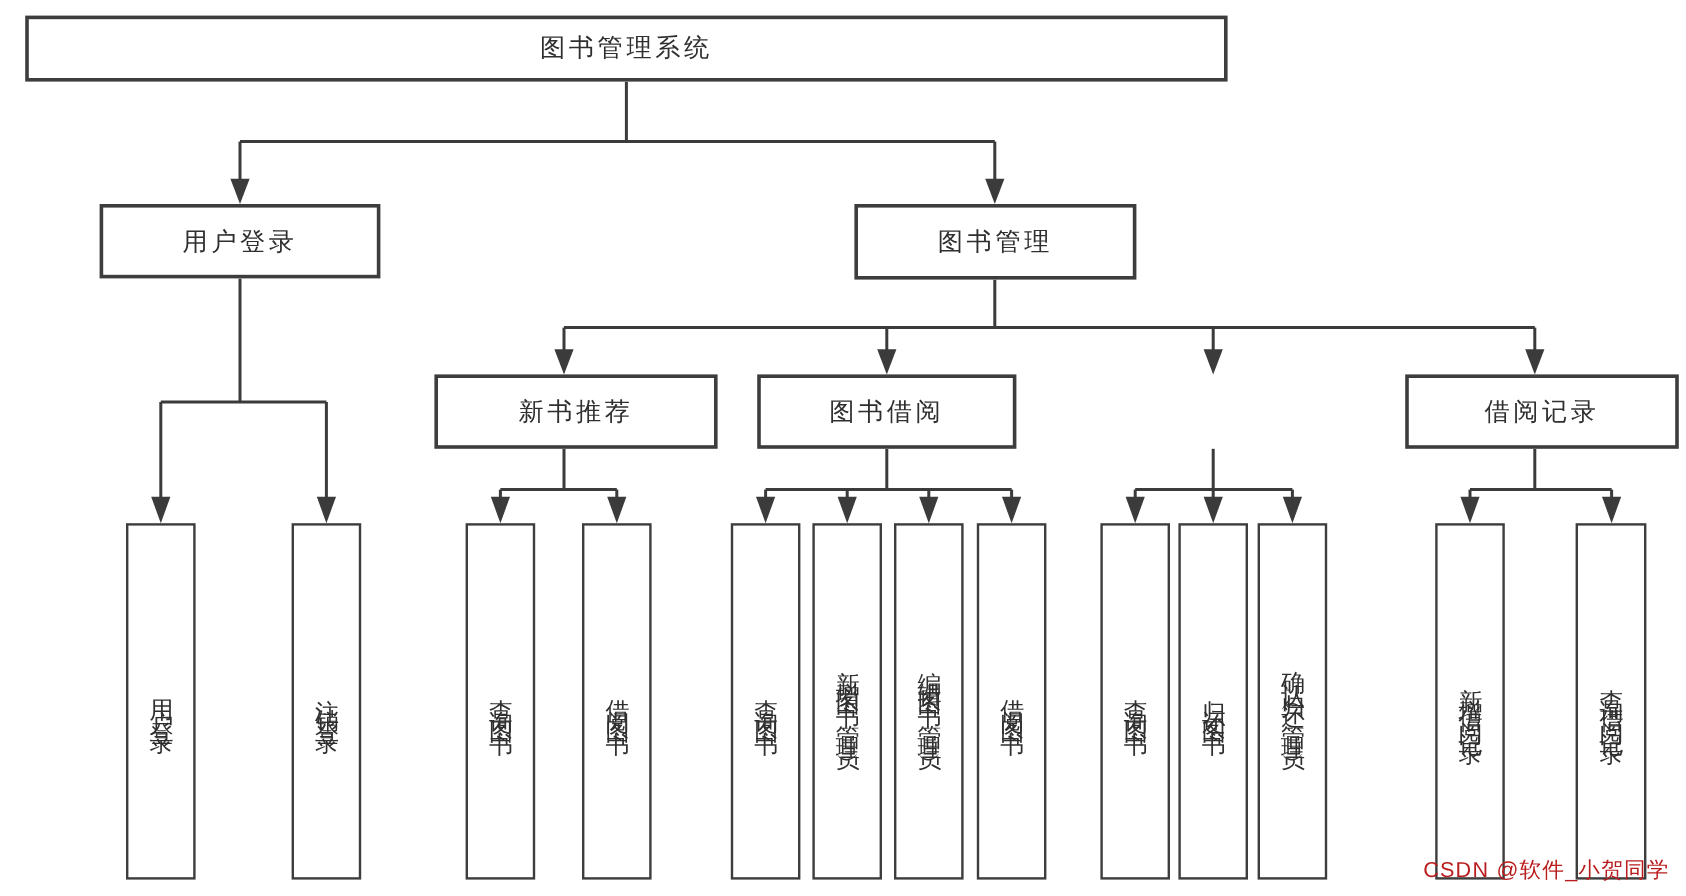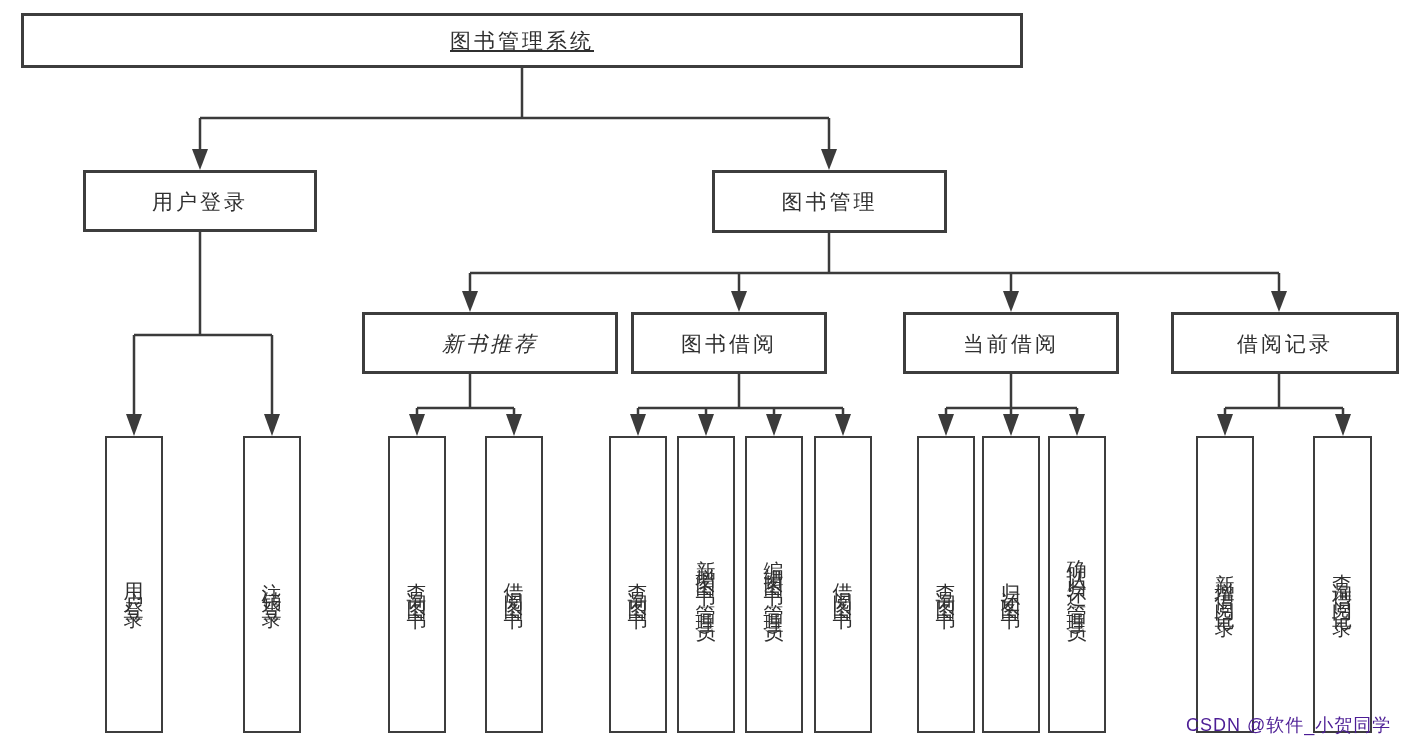--- a/index.html
+++ b/index.html
@@ -46,25 +46,25 @@
     display: flex;
     align-items: center;
     justify-content: center;
     writing-mode: vertical-rl;
     font-size: 20px;
     letter-spacing: 9px;
     line-height: 1.1;
     color: #2f2f2f;
   }
   
-  .b-root           { left: 21px;   top: 13px;  width: 1002px; height: 55px; text-decoration: underline; }
+  .b-root           { left: 21px;   top: 13px;  width: 1002px; height: 55px; }
   .b-user-login     { left: 83px;   top: 170px; width: 234px;  height: 62px; }
   .b-book-mgmt      { left: 712px;  top: 170px; width: 235px;  height: 63px; align-items: center; }
-  .b-new-book-rec   { left: 362px;  top: 312px; width: 256px;  height: 62px; font-style: italic; }
-  .b-book-borrow    { left: 631px;  top: 312px; width: 196px;  height: 62px; }
+  .b-new-book-rec   { left: 362px;  top: 312px; width: 236px;  height: 62px; }
+  .b-book-borrow    { left: 631px;  top: 312px; width: 216px;  height: 62px; }
   .b-current-borrow { left: 903px;  top: 312px; width: 216px;  height: 62px; }
   .b-borrow-record  { left: 1171px; top: 312px; width: 228px;  height: 62px; }
   
   .l-1  { left: 105px;  }
   .l-2  { left: 243px;  }
   .l-3  { left: 388px;  }
   .l-4  { left: 485px;  }
   .l-5  { left: 609px;  }
   .l-6  { left: 677px;  }
   .l-7  { left: 745px;  }
@@ -73,21 +73,21 @@
   .l-10 { left: 982px;  }
   .l-11 { left: 1048px; }
   .l-12 { left: 1196px; }
   .l-13 { left: 1313px; width: 59px; }
   .watermark {
     position: absolute;
     left: 1186px;
     top: 713px;
     font-size: 18px;
     letter-spacing: 1px;
-    color: #4c1d95;
+    color: #b91c1c;
     white-space: nowrap;
     z-index: 5;
   }
 </style>
 </head>
 <body>
 
 <div class="canvas">
 
   <svg class="connectors" viewBox="0 0 1405 747" xmlns="http://www.w3.org/2000/svg">
@@ -168,23 +168,20 @@
   <div class="hnode b-book-mgmt">
     <span>图书管理</span>
   </div>
 
   <div class="hnode b-new-book-rec">
     <span>新书推荐</span>
   </div>
   <div class="hnode b-book-borrow">
     <span>图书借阅</span>
   </div>
-  <div class="hnode b-current-borrow">
-    <span>当前借阅</span>
-  </div>
   <div class="hnode b-borrow-record">
     <span>借阅记录</span>
   </div>
 
   <div class="leaf l-1">
     <span>用户登录</span>
   </div>
   <div class="leaf l-2">
     <span>注销登录</span>
   </div>

